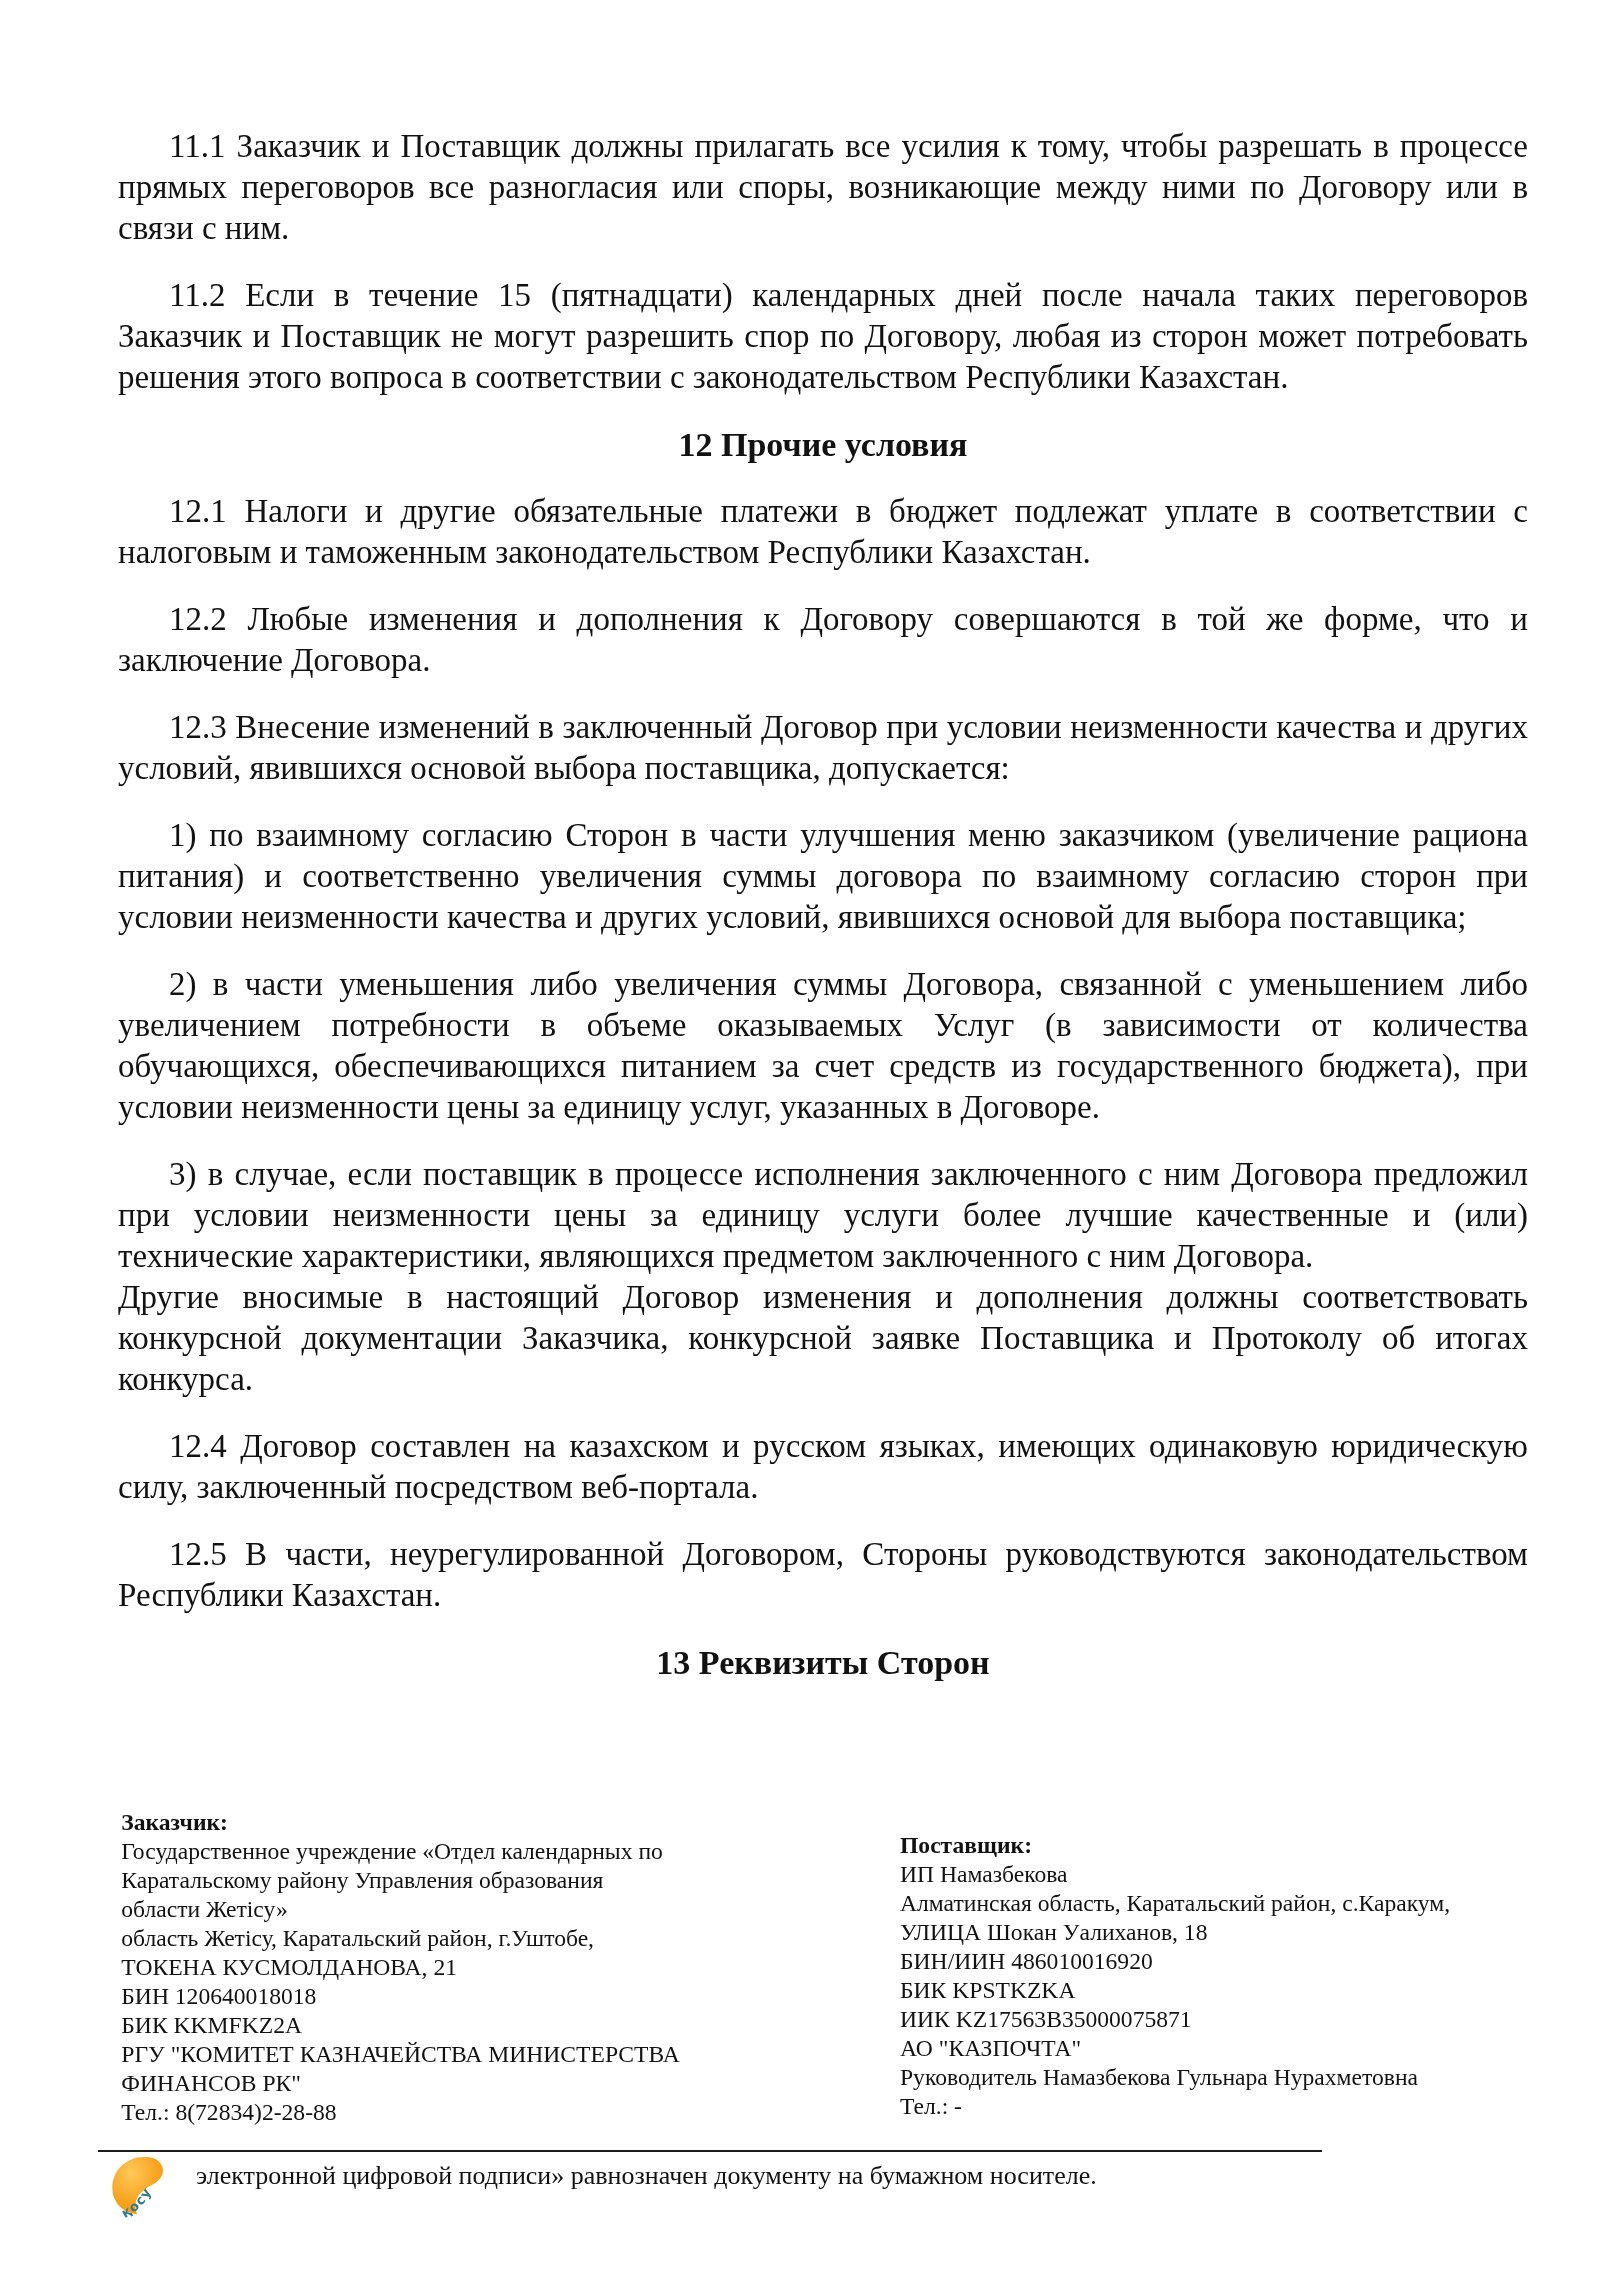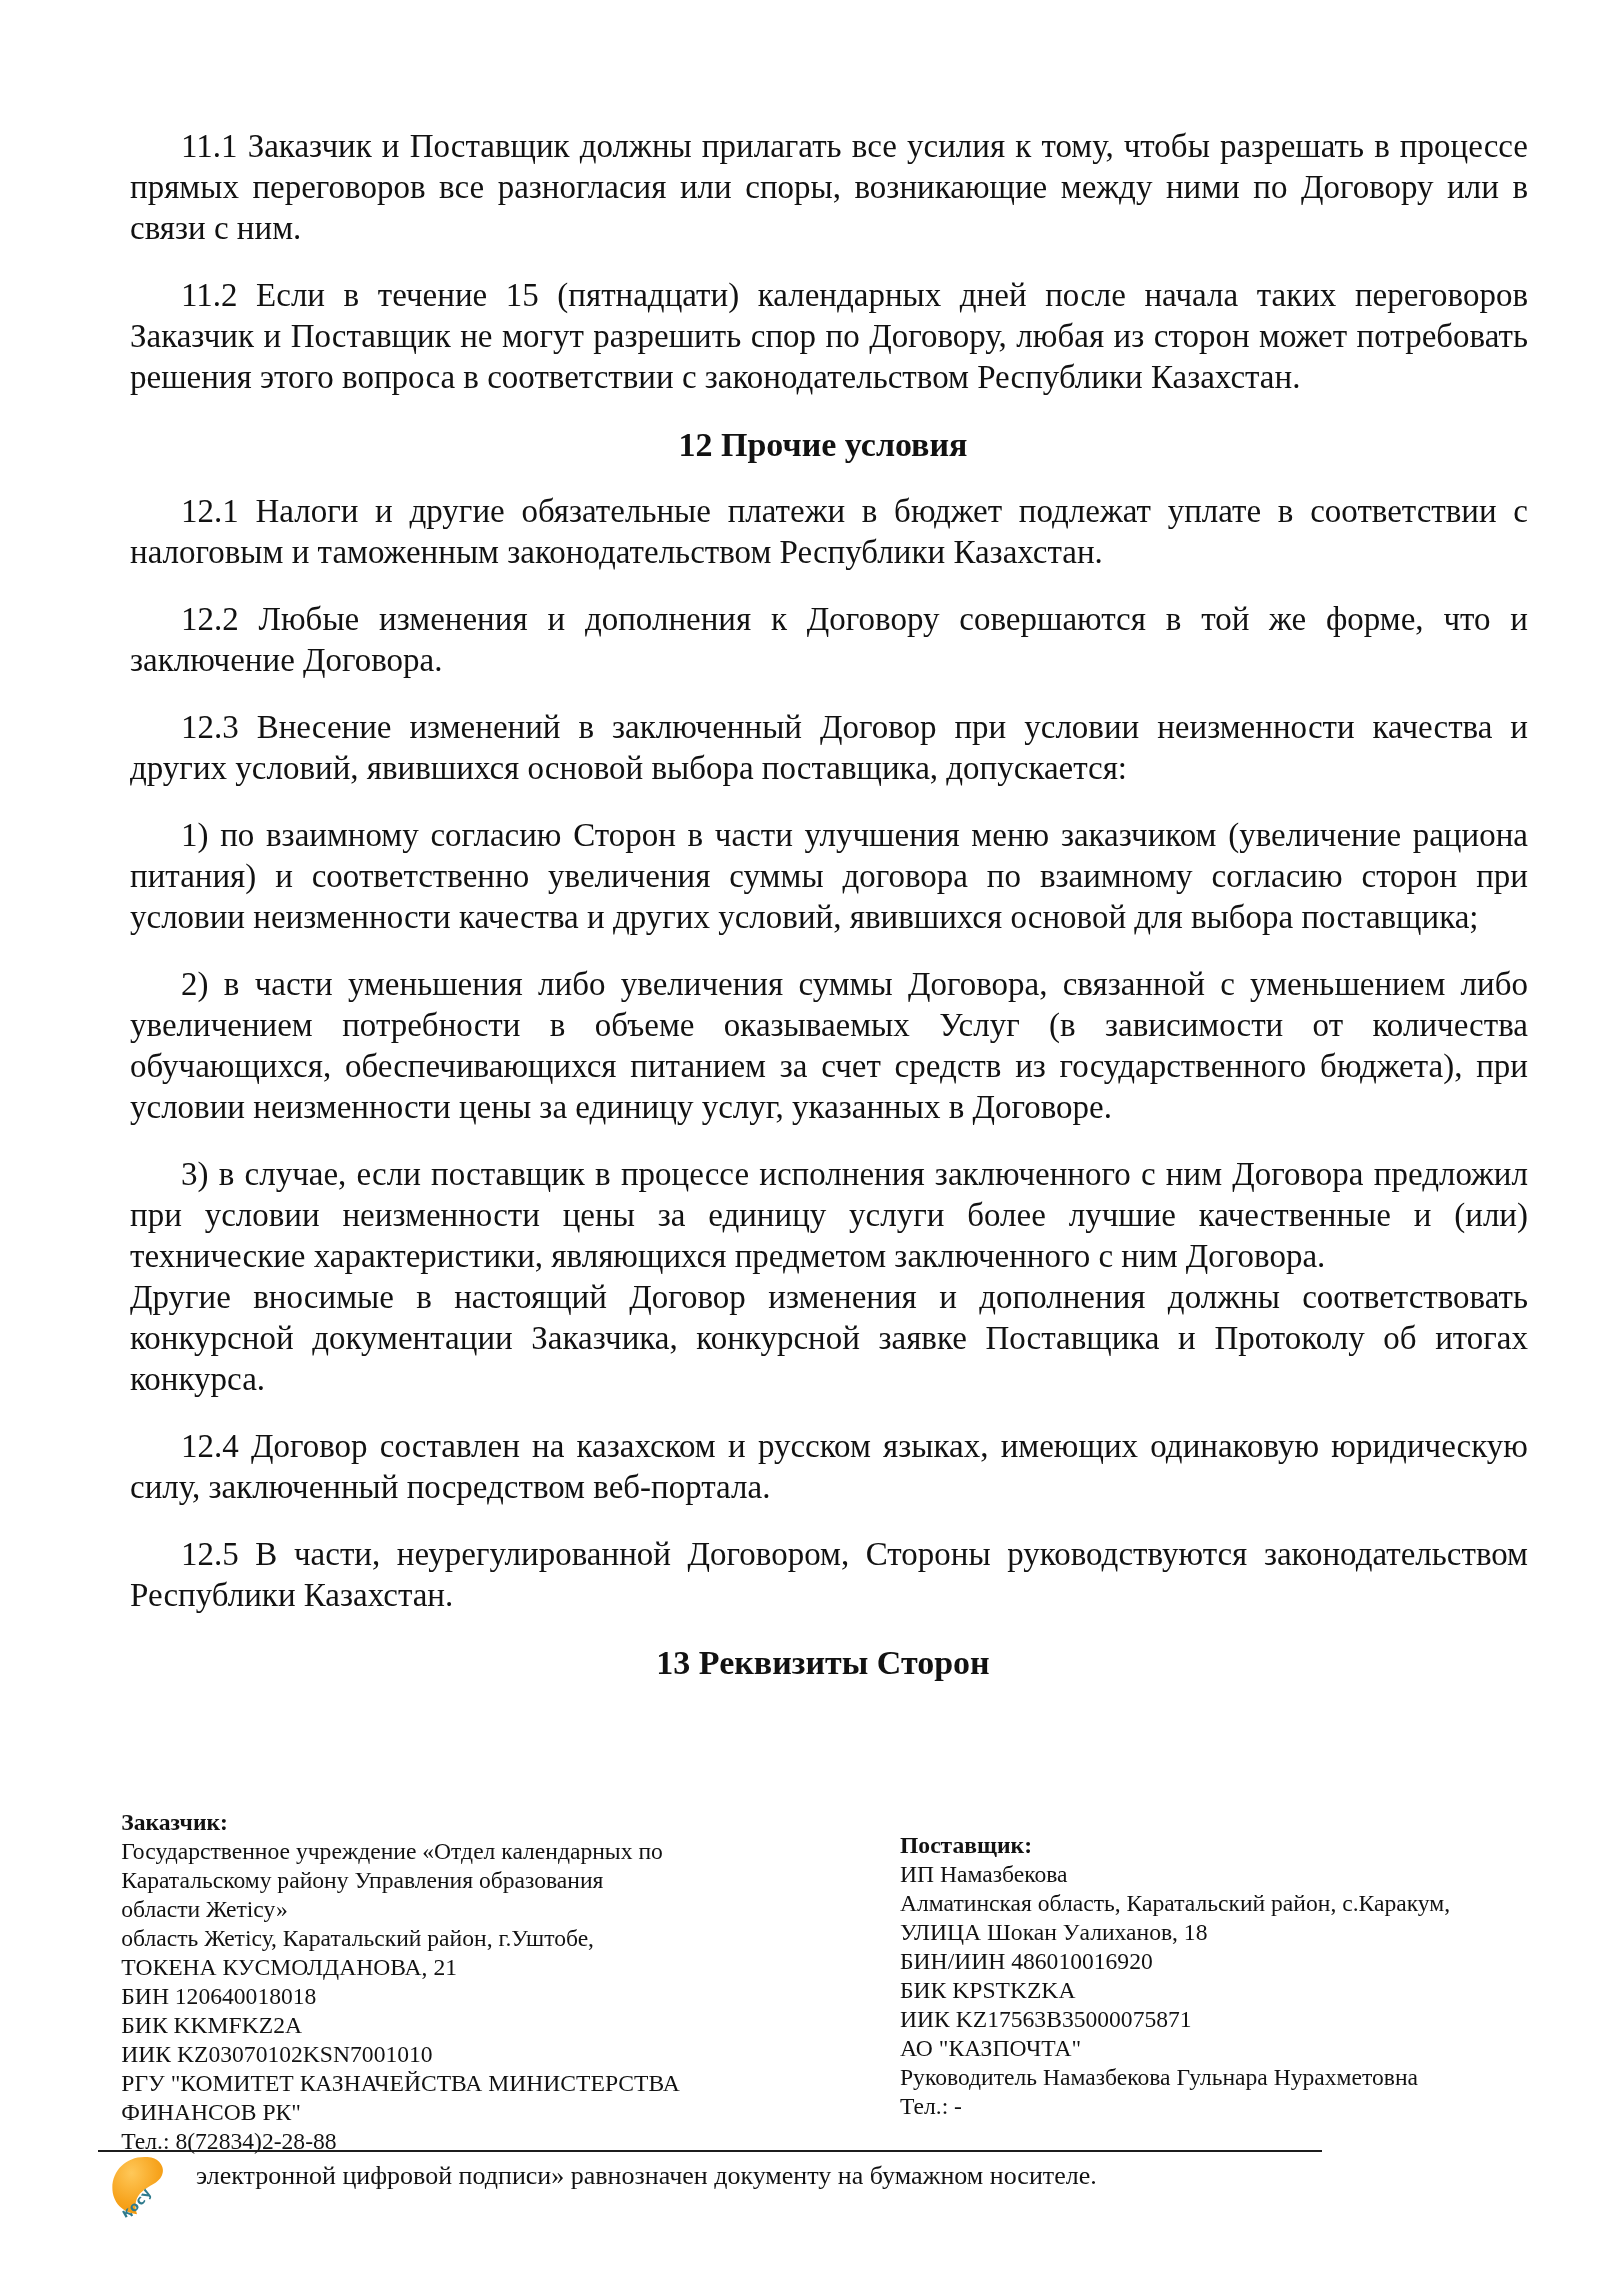--- a/index.html
+++ b/index.html
@@ -9,21 +9,21 @@
     background:#ffffff;
     font-family:"Liberation Serif","DejaVu Serif",serif;
     color:#121212;
     overflow:hidden;
     margin:0 auto;
   }
   .content{padding:126px 95px 0 118px;}
   .para{
     font-size:33px;line-height:41px;
     text-align:justify;text-indent:51px;
-    margin:0 0 26px 12px;
+    margin:0 0 26px 0;
   }
   .para.tight{margin-bottom:0;}
   .para.noindent{text-indent:0;}
   .heading{
     font-size:34px;line-height:41px;font-weight:bold;
     text-align:center;margin:0 0 26px 0;
   }
   .requisites{
     position:absolute;left:118px;top:1788px;
     width:1413px;height:419px;
@@ -69,21 +69,20 @@
   <div class="requisites">
     <div class="req-col left">
       <div class="req-title">Заказчик:</div>
       <div class="req-line">Государственное учреждение «Отдел календарных по</div>
       <div class="req-line">Каратальскому району Управления образования</div>
       <div class="req-line">области Жетісу»</div>
       <div class="req-line">область Жетісу, Каратальский район, г.Уштобе,</div>
       <div class="req-line">ТОКЕНА КУСМОЛДАНОВА, 21</div>
       <div class="req-line">БИН 120640018018</div>
       <div class="req-line">БИК KKMFKZ2A</div>
-      <div class="req-line">ИИК KZ03070102KSN7001010</div>
       <div class="req-line">РГУ "КОМИТЕТ КАЗНАЧЕЙСТВА МИНИСТЕРСТВА</div>
       <div class="req-line">ФИНАНСОВ РК"</div>
       <div class="req-line">Тел.: 8(72834)2-28-88</div>
     </div>
     <div class="req-col right">
       <div class="req-title">Поставщик:</div>
       <div class="req-line">ИП Намазбекова</div>
       <div class="req-line">Алматинская область, Каратальский район, с.Каракум,</div>
       <div class="req-line">УЛИЦА Шокан Уалиханов, 18</div>
       <div class="req-line">БИН/ИИН 486010016920</div>

